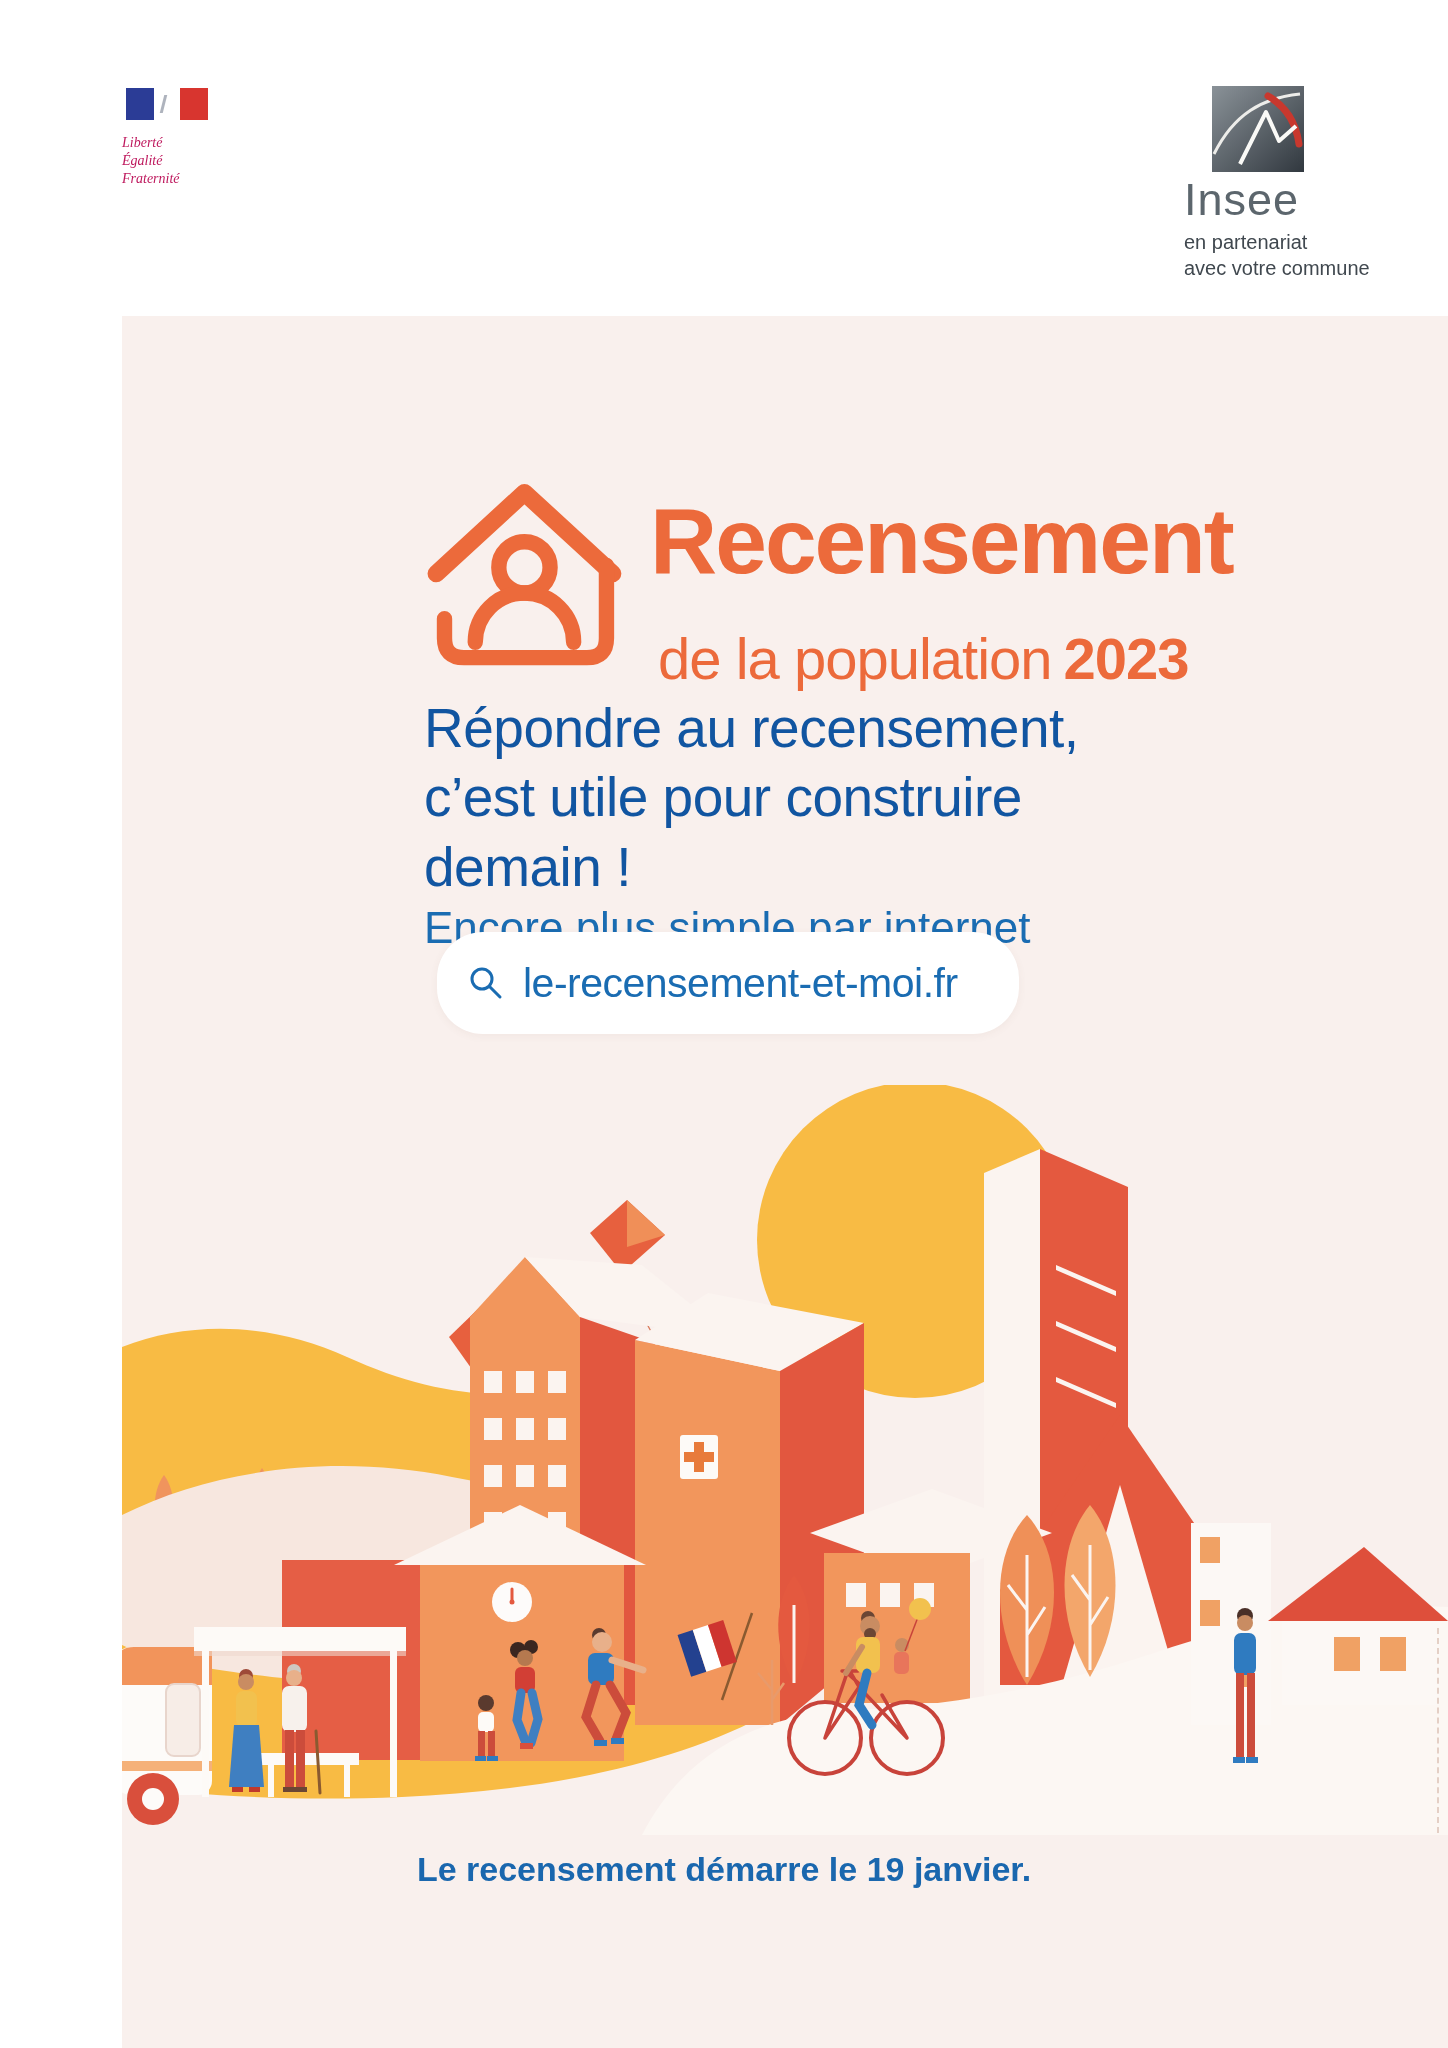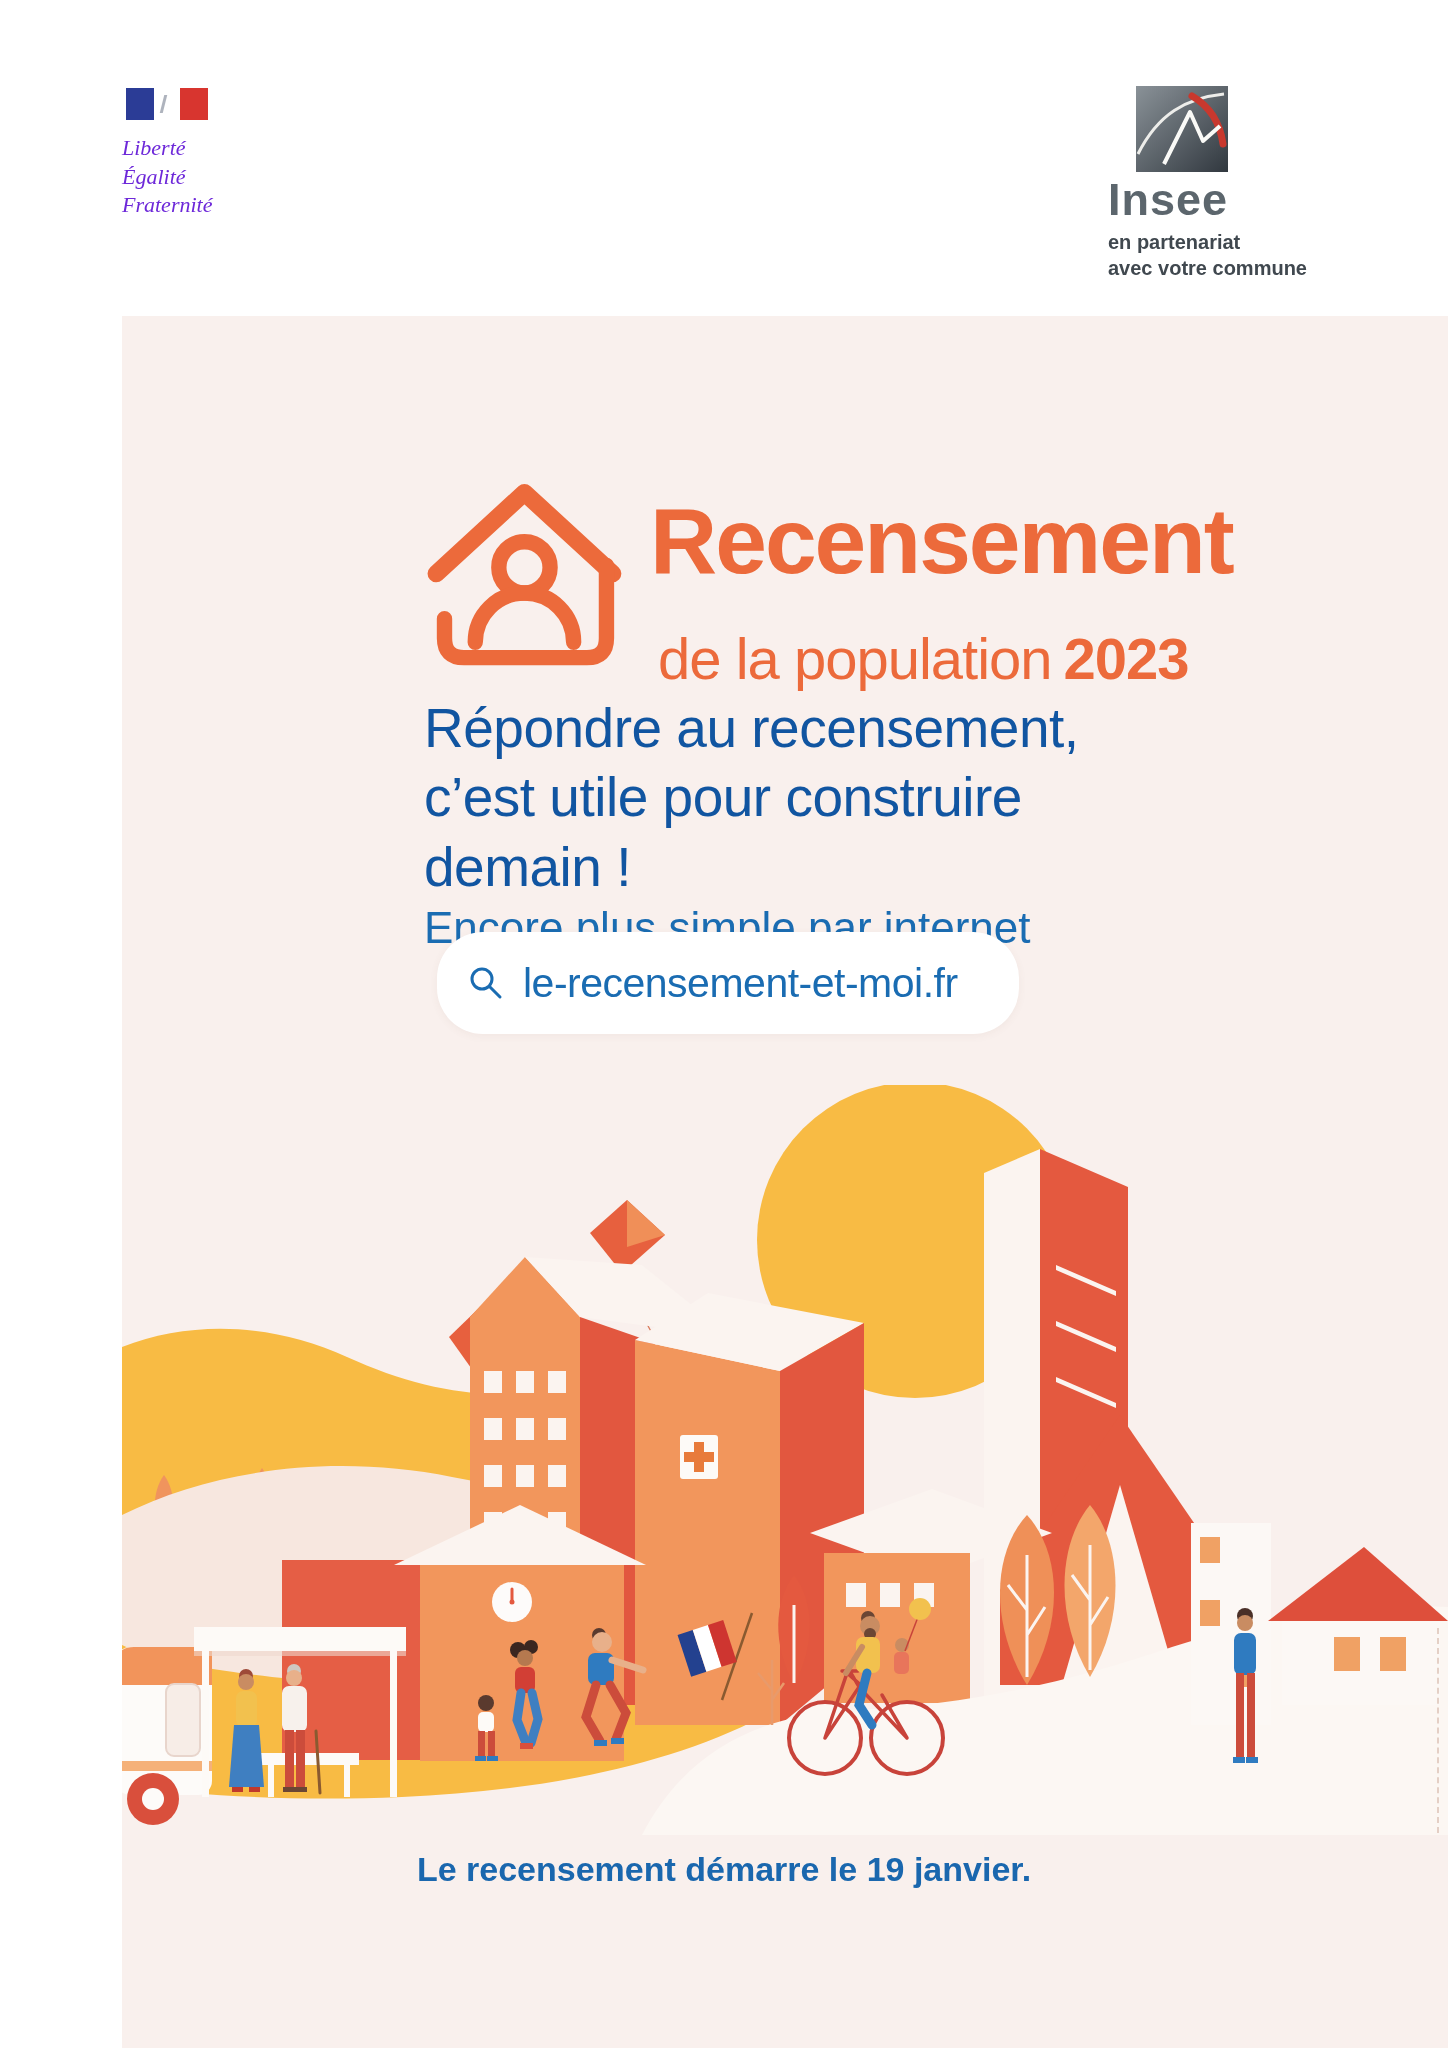--- a/index.html
+++ b/index.html
@@ -10,24 +10,24 @@
   
   .rf{position:absolute;left:122px;top:88px;}
   .rf-flag{display:flex;width:82px;height:32px;margin-left:4px;}
   .rf-flag .b{flex:1;background:#2B3C96;}
   .rf-flag .w{flex:0.95;background:#ffffff;position:relative;}
   .rf-flag .w::after{content:"";position:absolute;left:30%;top:22%;width:38%;height:56%;
         border-left:3px solid #9aa0ad;transform:skewX(-14deg);opacity:.8;}
   .rf-flag .r{flex:1;background:#D8352F;}
   .rf-title{margin-top:10px;font-size:30px;font-weight:700;color:#2E333B;line-height:1.03;letter-spacing:.5px;}
   .rf-motto{margin-top:14px;font-family:"Liberation Serif",serif;font-style:italic;
-        font-size:22px;color:#6d28d9;line-height:1.3;}
-
-  
-  .insee{position:absolute;left:1108px;top:86px;width:250px;font-weight:bold;}
+        font-size:14px;color:#be185d;line-height:1.3;}
+
+  
+  .insee{position:absolute;left:1184px;top:86px;width:250px;}
   .insee-logo{margin-left:28px;display:block;}
   .insee-name{font-size:45px;color:#5C666D;margin-top:2px;letter-spacing:1px;}
   .insee-sub{font-size:20px;color:#40484F;line-height:1.32;margin-top:3px;}
 
   
   .brand-icon{position:absolute;left:424px;top:468px;}
   .brand-title{position:absolute;left:650px;top:488px;font-size:93px;font-weight:700;
         color:#EC6A3B;letter-spacing:-2px;}
   .brand-sub{position:absolute;left:658px;top:610px;font-size:58px;color:#EC6A3B;letter-spacing:-1px;margin-top:15px;}
   .brand-sub .year{font-weight:700;margin-left:12px;}

